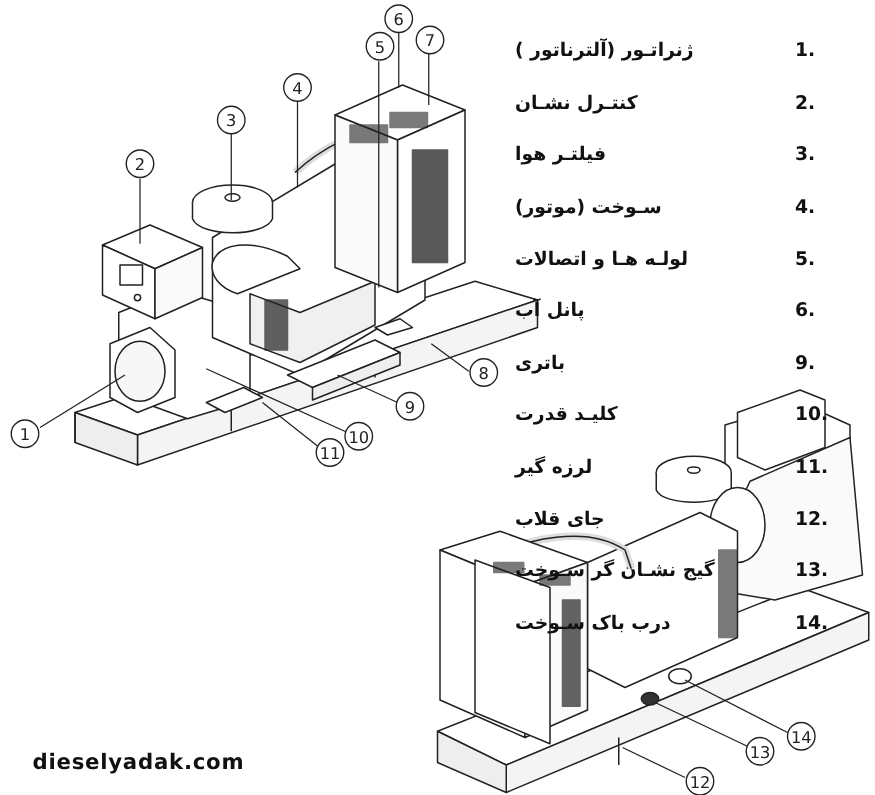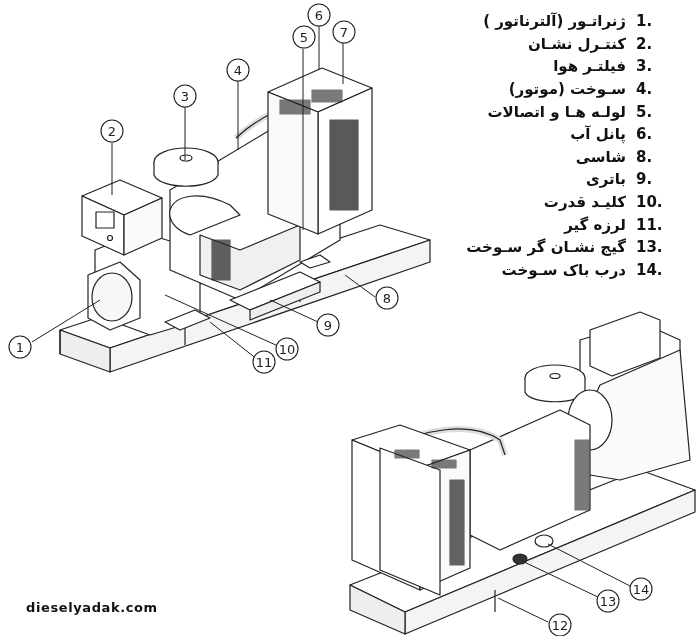--- a/index.html
+++ b/index.html
@@ -1,21 +1,21 @@
 <!DOCTYPE html>
 <html><head>
 <meta charset="utf-8">
 <style>
   html, body { margin: 0; padding: 0; background: #ffffff; }
   body { width: 700px; height: 636px; position: relative; overflow: hidden; font-family: "DejaVu Sans", sans-serif; }
   .legend { position: absolute; right: 28px; top: 10px; width: 260px; direction: ltr; }
-  .legend-row { display: flex; justify-content: flex-end; align-items: center; height: 22.6px; font-size: 15px; font-weight: bold; color: #111; }
+  .legend-row { display: flex; justify-content: space-between; align-items: center; height: 22.6px; font-size: 15px; font-weight: bold; color: #111; margin-top: 19px; }
   .legend-row .lbl { direction: rtl; unicode-bidi: plaintext; text-align: right; white-space: nowrap; }
   .legend-row .num { width: 36px; text-align: left; margin-left: 10px; direction: ltr; }
-  .site { position: absolute; left: 26px; top: 600px; font-size: 13px; font-weight: bold; letter-spacing: 0.6px; color: #111; }
+  .site { position: absolute; left: 26px; top: 600px; font-size: 17px; font-weight: bold; letter-spacing: 0.6px; color: #111; }
   svg { position: absolute; left: 0; top: 0; }
   .callout-num { font-family: "DejaVu Sans", sans-serif; font-size: 13px; fill: #222; }
 </style>
 </head>
 <body>
 
 <svg width="700" height="636" viewBox="0 0 700 636">
   <g fill="none" stroke="#222" stroke-width="1.2" stroke-linejoin="round">
 
     <g>
@@ -200,36 +200,36 @@
     </div>
   <div class="legend-row">
       <span class="lbl">لولـه هـا و اتصالات</span>
       <span class="num">5.</span>
     </div>
   <div class="legend-row">
       <span class="lbl">پانل آب</span>
       <span class="num">6.</span>
     </div>
   <div class="legend-row">
-      <span class="lbl">شاسی</span>
-      <span class="num">8.</span>
-    </div>
-  <div class="legend-row">
       <span class="lbl">باتری</span>
       <span class="num">9.</span>
     </div>
   <div class="legend-row">
       <span class="lbl">کلیـد قدرت</span>
       <span class="num">10.</span>
     </div>
   <div class="legend-row">
       <span class="lbl">لرزه گیر</span>
       <span class="num">11.</span>
     </div>
   <div class="legend-row">
+      <span class="lbl">جای قلاب</span>
+      <span class="num">12.</span>
+    </div>
+  <div class="legend-row">
       <span class="lbl">گیج نشـان گر سـوخت</span>
       <span class="num">13.</span>
     </div>
   <div class="legend-row">
       <span class="lbl">درب باک سـوخت</span>
       <span class="num">14.</span>
     </div>
 </div>
 
 <div class="site">dieselyadak.com</div>

